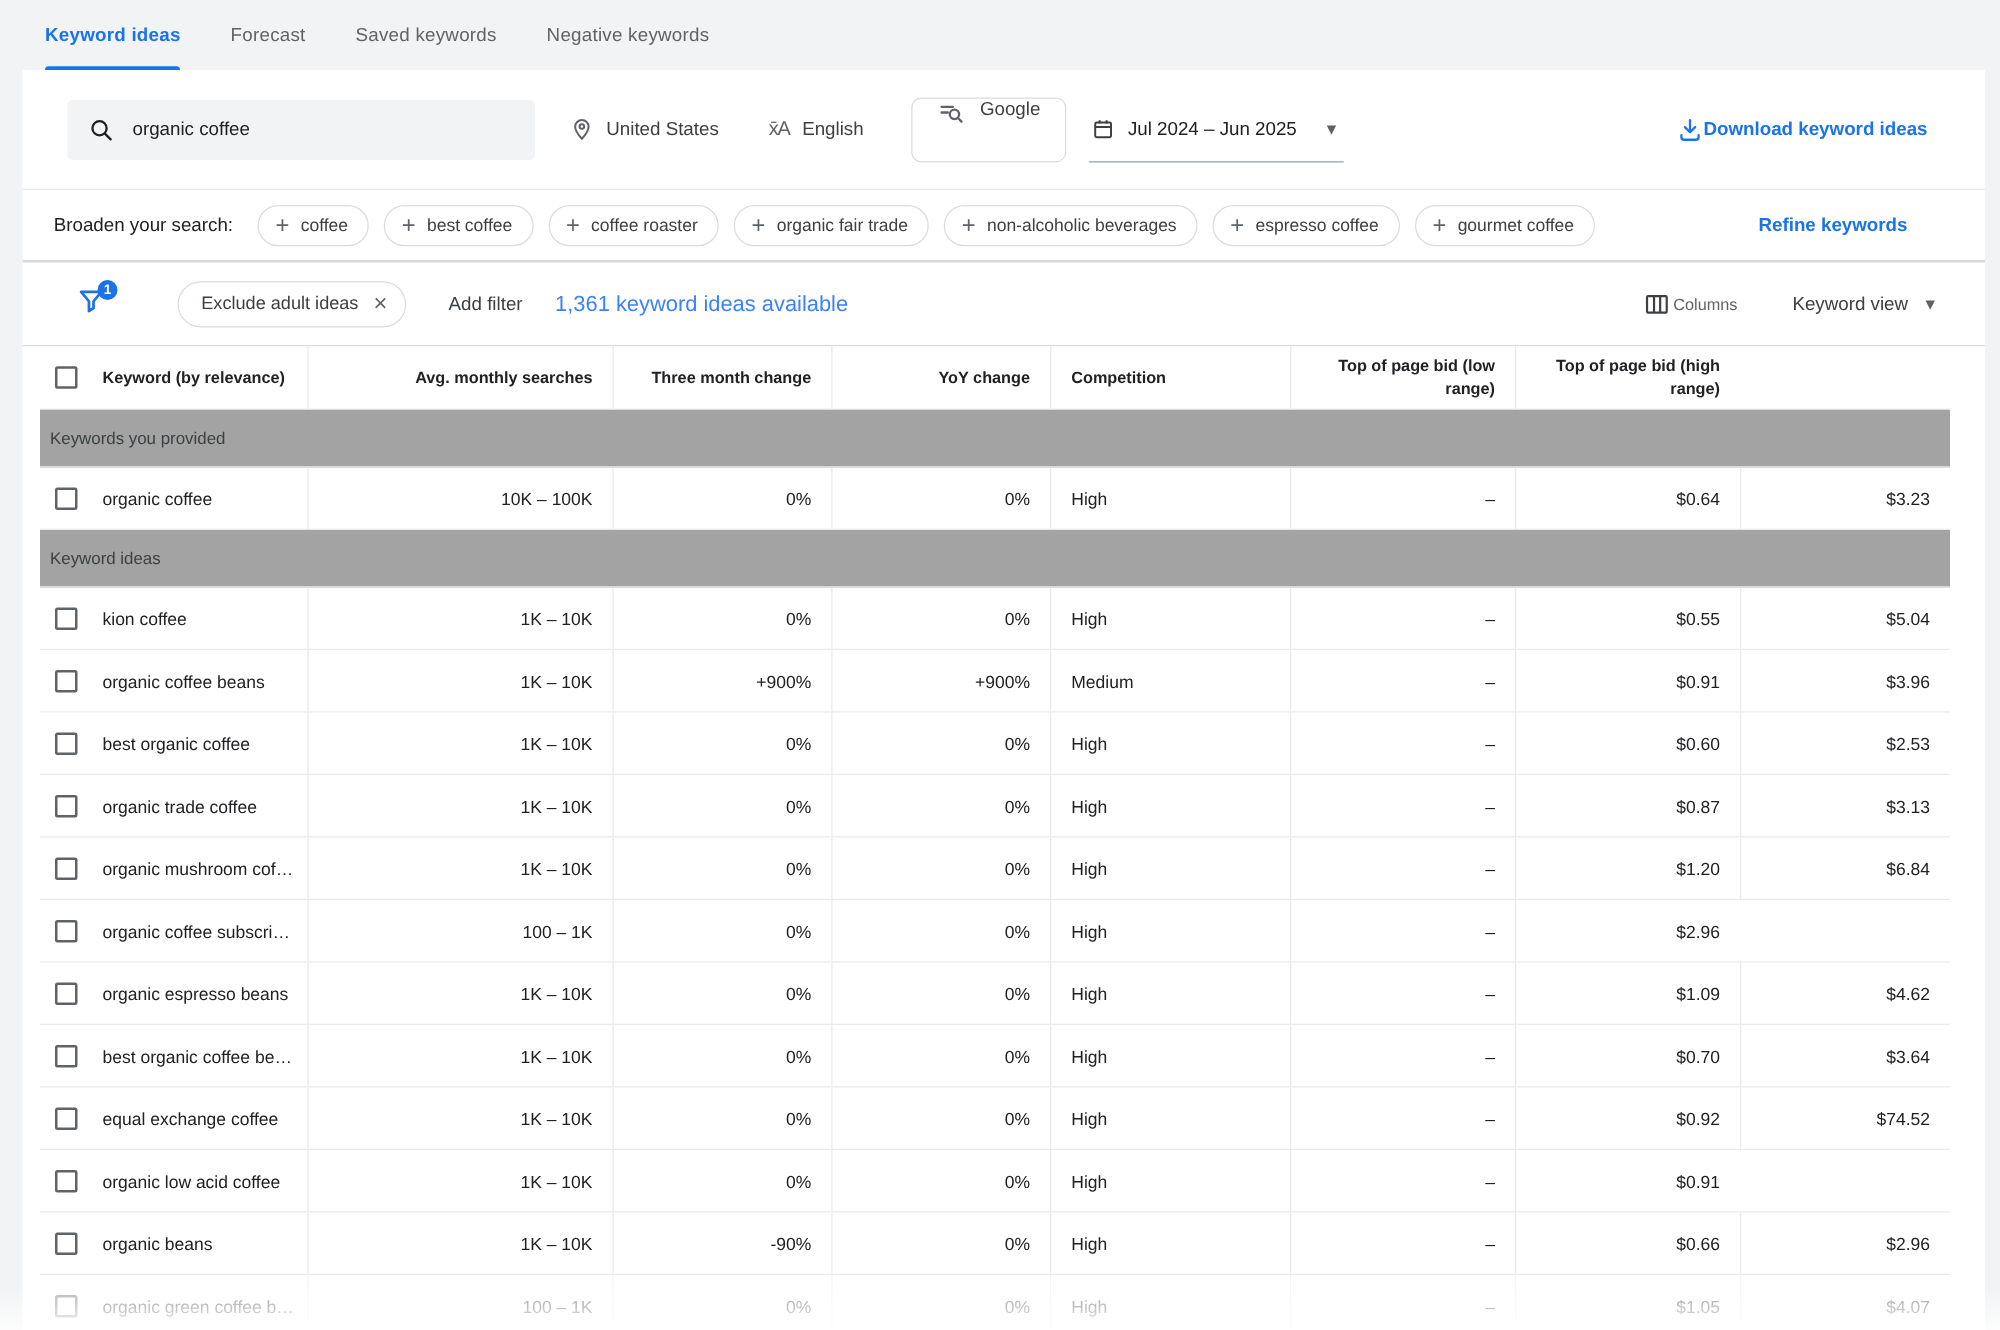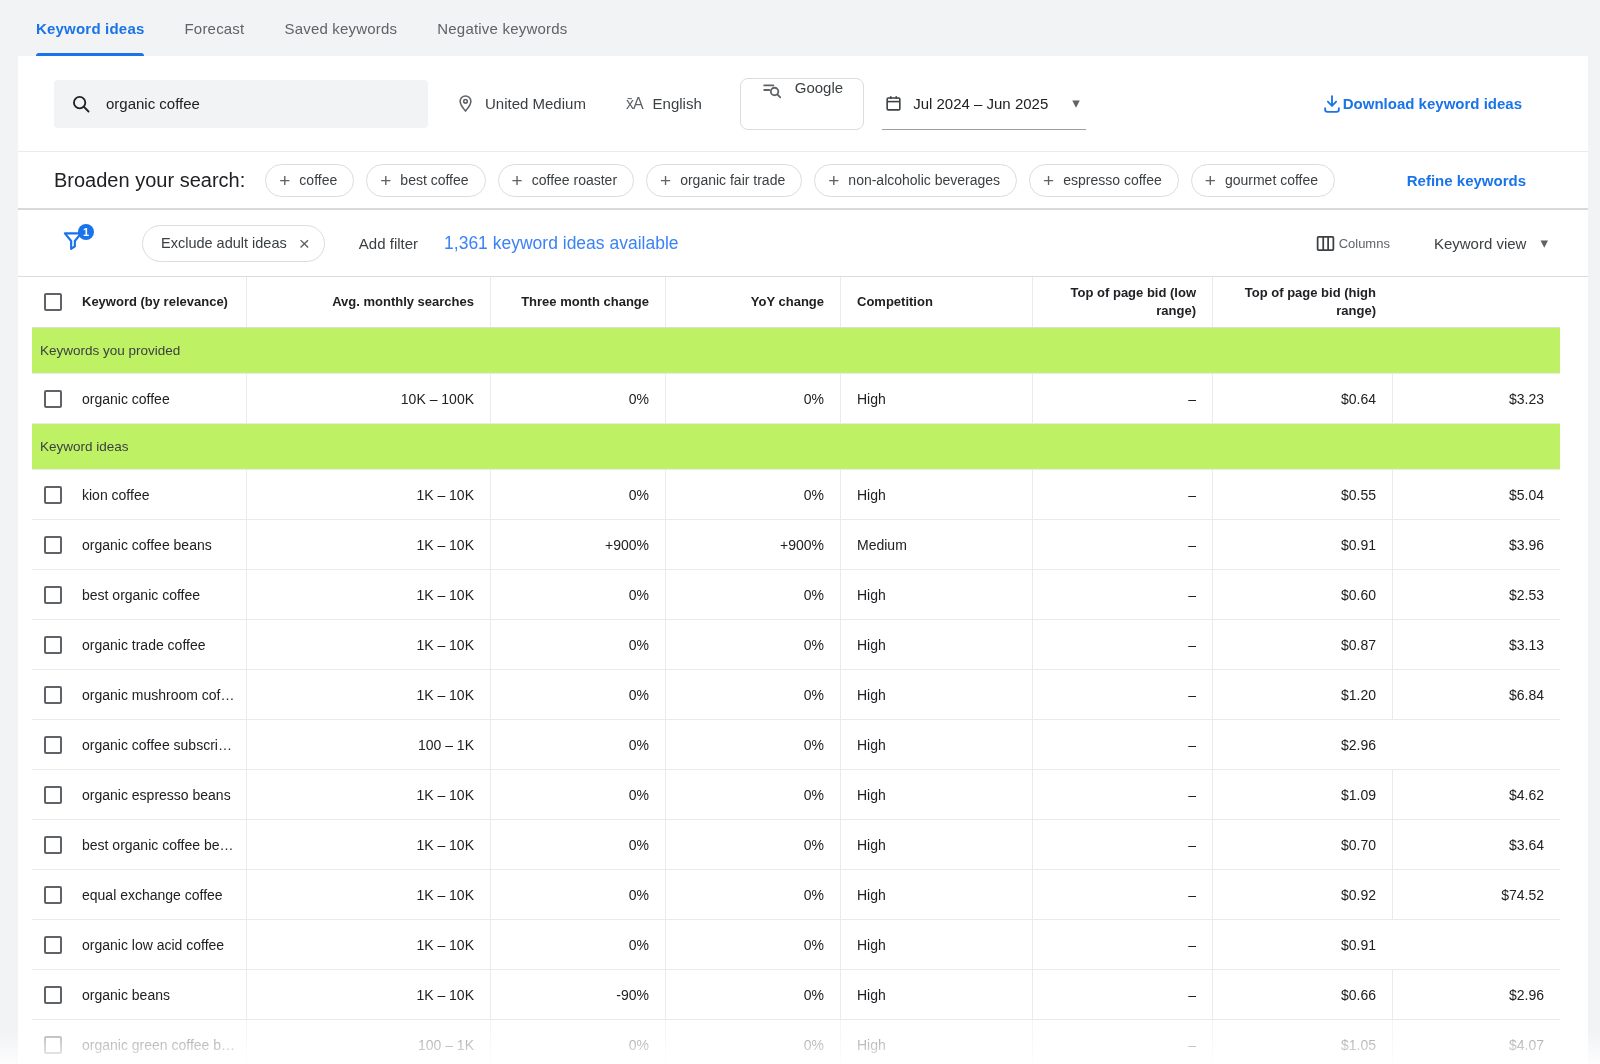--- a/index.html
+++ b/index.html
@@ -27,25 +27,25 @@
   .tb-item { display:flex; align-items:center; gap:10px; font-size:15px; color:#3c4043; white-space:nowrap; }
   .loc { margin-left:28px; }
   .lang { margin-left:40px; }
   .lang-glyph { font-size:16px; color:#5f6368; letter-spacing:-1px; }
   .network-box { margin-left:38px; border:1px solid #dadce0; border-radius:8px;
       height:52px; padding:0 20px; display:flex; align-items:flex-start; gap:12px;
       font-size:15px; color:#3c4043; }
   .daterange { margin-left:18px; display:flex; align-items:center; gap:10px;
       font-size:15px; color:#202124; border-bottom:1px solid #9aa0a6; height:52px; padding:0 6px 0 2px; }
   .caret { color:#5f6368; font-size:15px; margin-left:14px; }
-  .download-link { margin-left:auto; margin-right:48px; display:flex; align-items:center; 
+  .download-link { margin-left:auto; margin-right:28px; display:flex; align-items:center; 
       color:#1a73e8; font-size:15px; font-weight:700; cursor:pointer; white-space:nowrap; }
   
   .broaden-row { height:58px; border-bottom:2px solid #d7dadd; }
-  .broaden-label { font-size:20px; color:#202124; margin-left:18px; margin-right:20px; white-space:nowrap; }
+  .broaden-label { font-size:15px; color:#202124; margin-left:7px; margin-right:20px; white-space:nowrap; }
   .chip { display:inline-flex; align-items:center; gap:9px; border:1px solid #dadce0;
       border-radius:17px; height:33px; padding:0 16px 0 13px; margin-right:12px;
       font-size:14px; color:#3c4043; cursor:pointer; white-space:nowrap; }
   .chip .plus { font-size:19px; color:#5f6368; font-weight:400; line-height:1; }
   .refine-link { margin-left:auto; margin-right:44px; color:#1a73e8; font-size:15px; font-weight:700; cursor:pointer; white-space:nowrap;}
   
   .filter-row { height:67px; border-bottom:1px solid #dadce0; }
   .funnel-wrap { position:relative; margin-left:24px; width:30px; height:30px; cursor:pointer; }
   .funnel-badge { position:absolute; top:-4px; right:-4px; width:16px; height:16px;
       background:#1a73e8; color:#fff; border-radius:50%; font-size:11px; font-weight:700;
@@ -67,21 +67,21 @@
   .c { display:flex; align-items:center; padding:0 16px; font-size:14px; color:#202124;
        overflow:hidden; white-space:nowrap; }
   .c + .c { border-left:1px solid #e8eaed; }
   .c.num { justify-content:flex-end; text-align:right; }
   .header-row { height:51px; border-bottom:1px solid #dadce0; }
   .header-row .c { font-size:13px; font-weight:700; white-space:normal; line-height:1.35; }
   .header-row .c.num { text-align:right; }
   .ckey { gap:20px; padding-left:12px; }
   .cb { width:18px; height:18px; border:2px solid #5f6368; border-radius:2px;
         background:#fff; flex:0 0 auto; cursor:pointer; }
-  .band { height:46px; display:flex; align-items:center; background:#bef264;
+  .band { height:46px; display:flex; align-items:center; background:#a3a3a3;
         border-bottom:1px solid #e8eaed; padding-left:8px; font-size:13.5px; color:#3c4043; }
   .data-row { height:50px; border-bottom:1px solid #e8eaed; }
   .row--faded { opacity:.45; }
   
   .bottom-fade { position:absolute; left:0; right:0; bottom:0; height:34px; pointer-events:none;
         background:linear-gradient(to bottom, rgba(255,255,255,0), rgba(255,255,255,.85)); }
   svg { display:block; flex:0 0 auto; }
 </style>
 </head>
 <body>
@@ -109,21 +109,21 @@
           <circle cx="10.5" cy="10.5" r="6.2" fill="none" stroke="#202124" stroke-width="2"></circle>
           <line x1="15.2" y1="15.2" x2="20.2" y2="20.2" stroke="#202124" stroke-width="2" stroke-linecap="round"></line>
         </svg>
       <input type="text" value="organic coffee" style="">
     </div>
     <div class="tb-item loc">
       <svg viewBox="0 0 24 24" width="19" height="19">
           <path d="M12 2.5a6.8 6.8 0 0 0-6.8 6.8C5.2 14 12 21.5 12 21.5s6.8-7.5 6.8-12.2A6.8 6.8 0 0 0 12 2.5z" fill="none" stroke="#5f6368" stroke-width="2"></path>
           <circle cx="12" cy="9.2" r="2.3" fill="none" stroke="#5f6368" stroke-width="2"></circle>
         </svg>
-      <span>United Medium</span>
+      <span>United States</span>
     </div>
     <div class="tb-item lang">
       <span class="lang-glyph">x̄A</span>
       <span>English</span>
     </div>
     <div class="network-box">
       <svg viewBox="0 0 24 24" width="22" height="22">
           <g stroke="#5f6368" stroke-width="2" fill="none" stroke-linecap="round">
             <line x1="3.5" y1="7" x2="13.5" y2="7"></line>
             <line x1="3.5" y1="12" x2="9" y2="12"></line>

